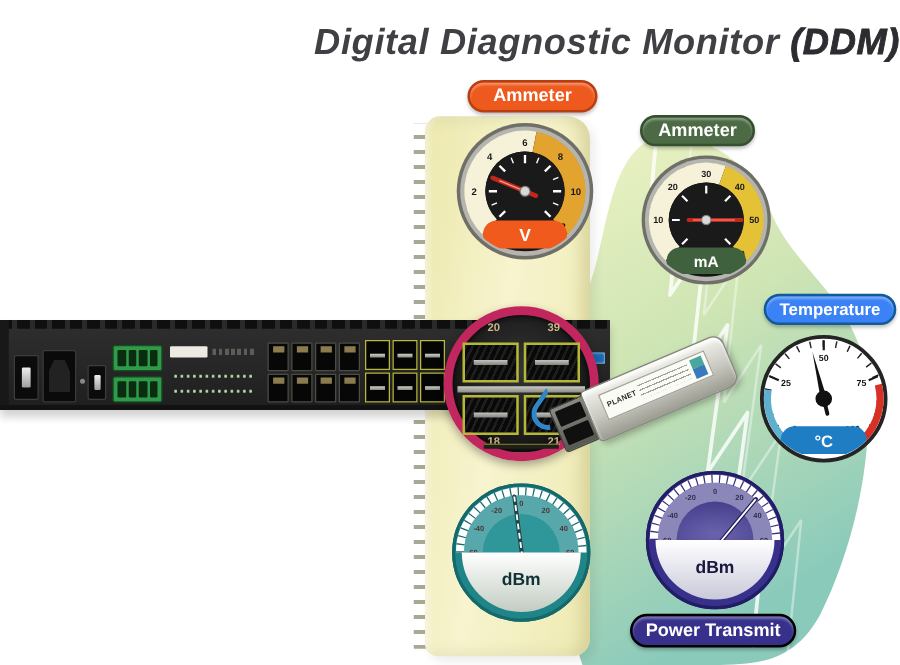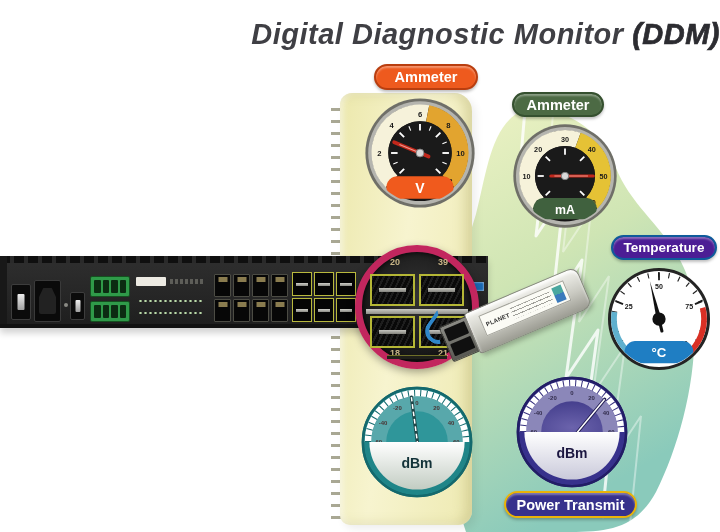--- a/index.html
+++ b/index.html
@@ -100,23 +100,23 @@
       background:repeating-linear-gradient(to bottom,#8b8b85 0 1px,transparent 1px 4px);opacity:.8;}
   .sfp-tag{width:10px;height:16px;background:linear-gradient(#4aa79f 0 50%,#3a7abc 50% 100%);}
 
   
   .gauge{position:absolute;z-index:6;}
   .pill{position:absolute;z-index:7;display:flex;align-items:center;justify-content:center;
       border-radius:14px;color:#fff;font-weight:700;font-size:14.5px;
       box-shadow:0 2px 3px rgba(0,0,0,.25), inset 0 2px 2px rgba(255,255,255,.35);}
   .pill-voltage{background:#ee5a1e;border:2px solid #b93e0f;}
   .pill-ammeter{background:#4c6a44;border:2px solid #35502f;}
-  .pill-temperature{background:#4c1d95;border:2px solid #0f5b9b;text-align:center;}
+  .pill-temperature{background:#3b82f6;border:2px solid #0f5b9b;text-align:center;}
   .pill-receiver{background:#1b8084;border:2px solid #0b5d60;}
-  .pill-transmit{background:#37318c;border:2px solid #eab308;}
+  .pill-transmit{background:#37318c;border:2px solid #000000;}
 </style>
 </head>
 <body>
 
 <div id="stage">
 
   <svg class="bg-band" viewBox="0 0 290 484">
     <defs>
       <linearGradient id="bandGrad" x1="0" y1="0" x2="0.35" y2="1">
         <stop offset="0" stop-color="#eef3c4"></stop>

